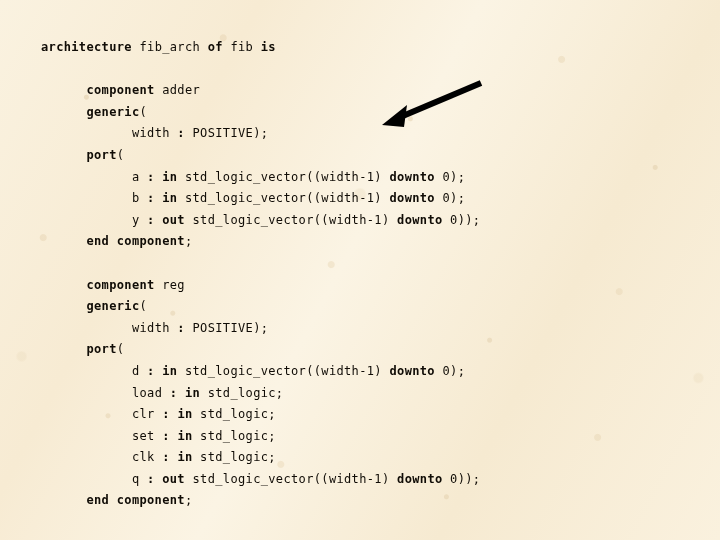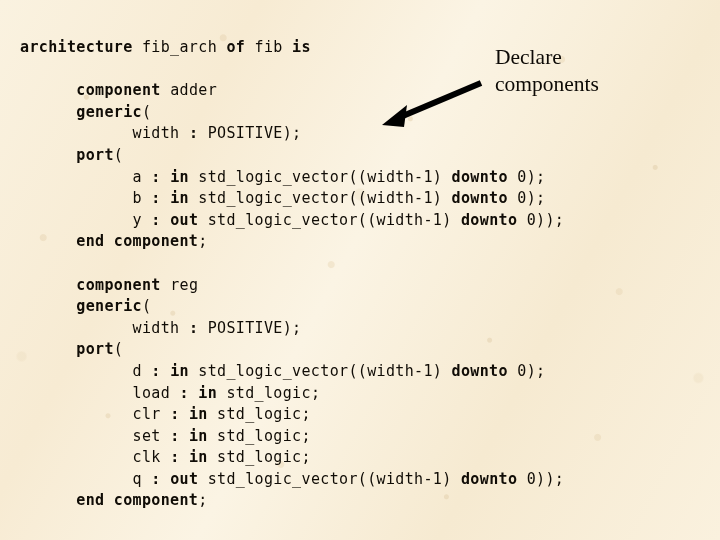--- a/index.html
+++ b/index.html
@@ -36,26 +36,26 @@
       radial-gradient(circle at 83% 81%, rgba(231,213,180,0.48) 0 3px, rgba(0,0,0,0) 4px),
       radial-gradient(circle at 50% 36%, rgba(240,228,203,0.55) 0 5px, rgba(0,0,0,0) 7px),
       radial-gradient(circle at 3%  66%, rgba(238,224,196,0.50) 0 4px, rgba(0,0,0,0) 6px),
       radial-gradient(circle at 97% 70%, rgba(238,224,196,0.50) 0 4px, rgba(0,0,0,0) 6px),
       linear-gradient(118deg, #faf2e0 0%, #f7ebd3 26%, #fbf4e4 48%, #f6ead1 72%, #faf1de 100%);
   }
 
   
   #code {
     position: absolute;
-    left: 20px;
+    left: 41px;
     top: 37px;
     margin: 0;
     padding: 0;
     font-family: "DejaVu Sans Mono", "Liberation Mono", monospace;
-    font-size: 15px;
+    font-size: 12px;
     line-height: 21.6px;
     letter-spacing: 0.35px;
     color: #100c06;
     white-space: pre;
     -webkit-font-smoothing: none;
   }
   #code .b { font-weight: bold; }
   #code .blank { display: block; height: 21.6px; }
 
   
@@ -99,22 +99,20 @@
 <span>            <span>width</span> <span class="b">:</span> <span>POSITIVE</span>);</span>
 <span>      <span class="b">port</span>(</span>
 <span>            <span>d</span> <span class="b">:</span> <span class="b">in</span> <span>std_logic_vector</span>((<span>width</span>-1) <span class="b">downto</span> 0);</span>
 <span>            <span>load</span> <span class="b">:</span> <span class="b">in</span> <span>std_logic</span>;</span>
 <span>            <span>clr</span> <span class="b">:</span> <span class="b">in</span> <span>std_logic</span>;</span>
 <span>            <span>set</span> <span class="b">:</span> <span class="b">in</span> <span>std_logic</span>;</span>
 <span>            <span>clk</span> <span class="b">:</span> <span class="b">in</span> <span>std_logic</span>;</span>
 <span>            <span>q</span> <span class="b">:</span> <span class="b">out</span> <span>std_logic_vector</span>((<span>width</span>-1) <span class="b">downto</span> 0));</span>
 <span>      <span class="b">end component</span>;</span></pre>
 
-  <div id="callout">Declare
-components</div>
 
   <svg id="arrow-layer" width="720" height="540" viewBox="0 0 720 540">
     <g>
       <path d="M 481 83 L 398 118" stroke="#000000" stroke-width="6.2" stroke-linecap="butt" fill="none"></path>
       <path d="M 382 125 L 407 105 L 404 127 Z" fill="#000000"></path>
     </g>
   </svg>
 
 </div>
 

